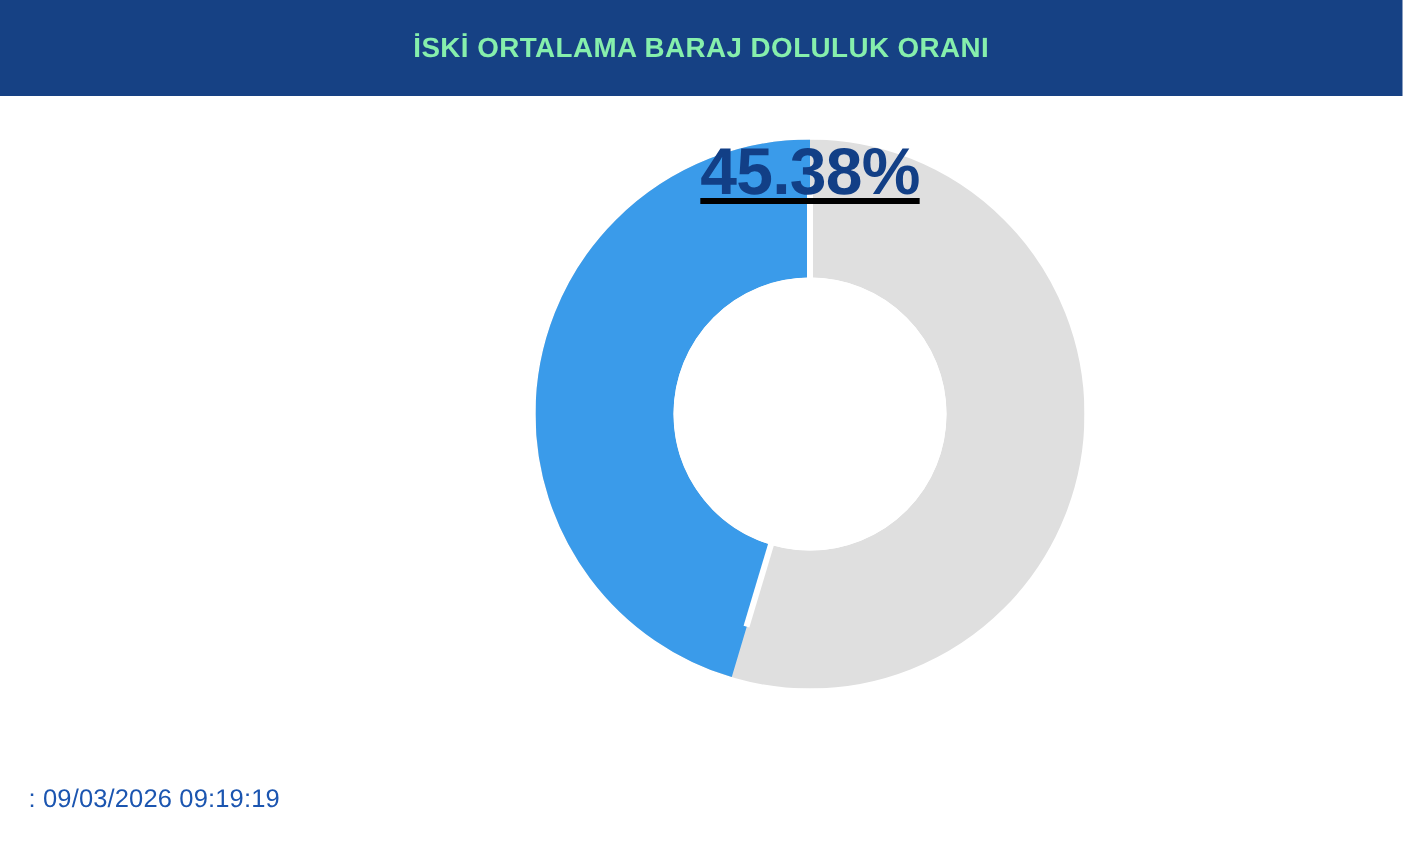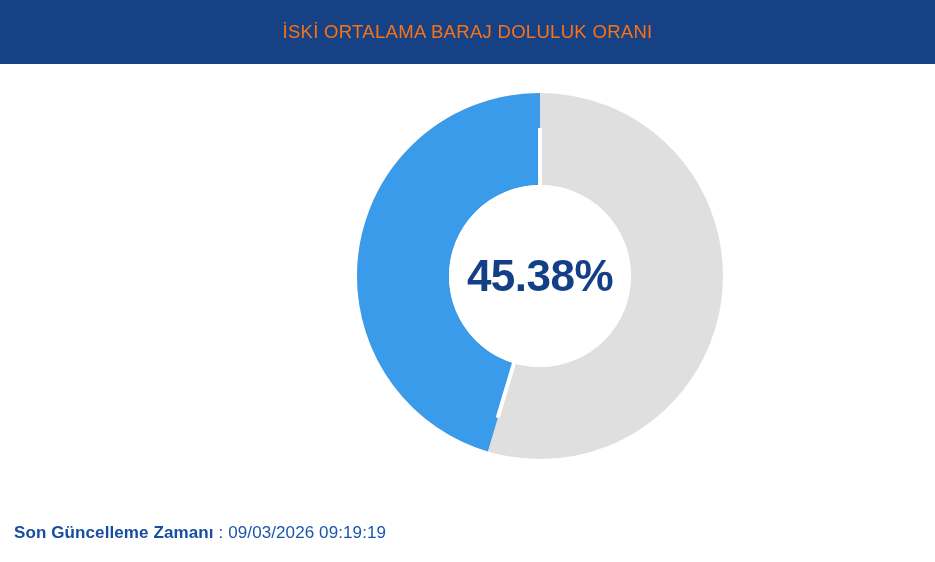--- a/index.html
+++ b/index.html
@@ -22,23 +22,23 @@
     top: 0;
     width: 935px;
     height: 64px;
     background: #164184;
     display: flex;
     align-items: center;
     justify-content: center;
     box-sizing: border-box;
   }
   .header-title {
-    color: #f97316;
+    color: #86efac;
     font-size: 18.5px;
-    font-weight: normal;
+    font-weight: bold;
     letter-spacing: 0.3px;
     white-space: nowrap;
     text-align: center;
     line-height: 1;
   }
 
   
   .chart-area {
     position: absolute;
     left: 0;
@@ -58,23 +58,24 @@
     width: 366px;
     height: 366px;
   }
   .donut-center-label {
     position: absolute;
     left: 0;
     top: 0;
     width: 366px;
     height: 366px;
     display: flex;
-    align-items: center;
+    align-items: flex-start;
     justify-content: center;
     pointer-events: none;
+    text-decoration: underline;
   }
   .donut-center-label span {
     color: #123F86;
     font-size: 44px;
     font-weight: bold;
     letter-spacing: -0.5px;
     line-height: 1;
   }
 
   
@@ -122,15 +123,14 @@
 
       <circle cx="183" cy="183" r="91" fill="#FFFFFF"></circle>
     </svg>
     <div class="donut-center-label">
       <span>45.38%</span>
     </div>
   </div>
 </div>
 
 <div class="footer">
-  <span class="footer-label">Son Güncelleme Zamanı</span>
   <span class="footer-value"><span>:</span> <span>09/03/2026 09:19:19</span></span>
 </div>
 
 </body></html>

